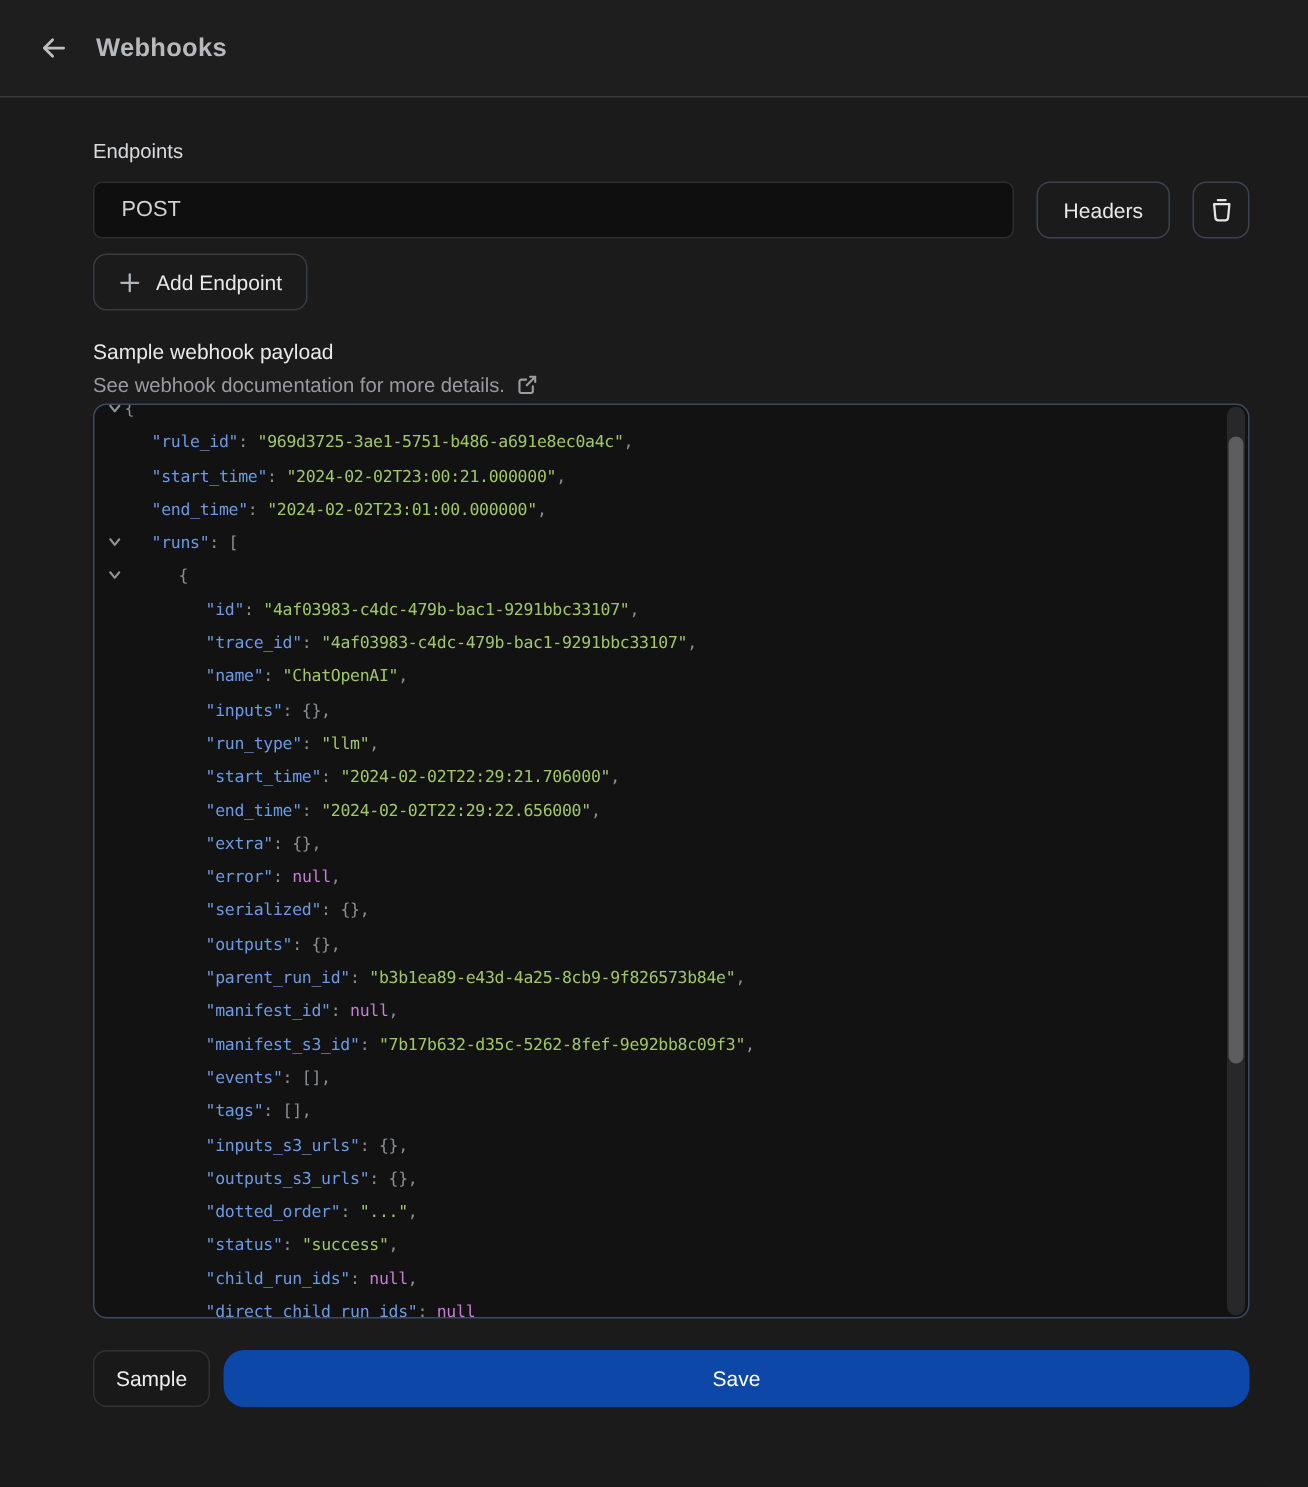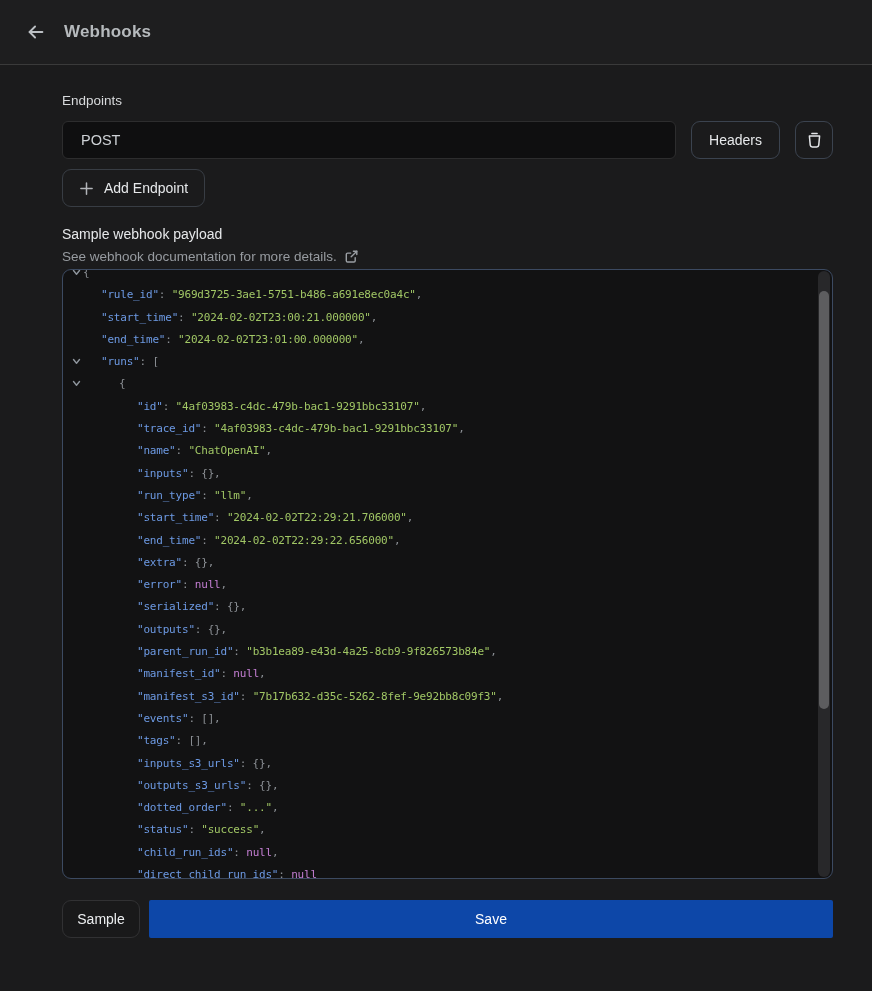--- a/index.html
+++ b/index.html
@@ -82,21 +82,21 @@
     background:#5d5d5f; border-radius:5px; cursor:grab;
   }
   
   .footer { display:flex; gap:9px; margin-top:21px; }
   .btn-cancel {
     width:78px; height:38px; background:#19191a; border:1px solid #313133;
     border-radius:9px; color:#eceef0; font-size:14px; cursor:pointer;
     font-family:"Liberation Sans", sans-serif;
   }
   .btn-save {
-    flex:1; height:38px; background:#0d47a8; border:none; border-radius:2px;
+    flex:1; height:38px; background:#0d47a8; border:none; border-radius:14px;
     color:#ffffff; font-size:14px; font-weight:500; cursor:pointer;
     font-family:"Liberation Sans", sans-serif;
   }
 </style>
 </head>
 <body>
 
 <header class="topbar">
   <button class="back-btn">
     <span style="line-height:0;">

